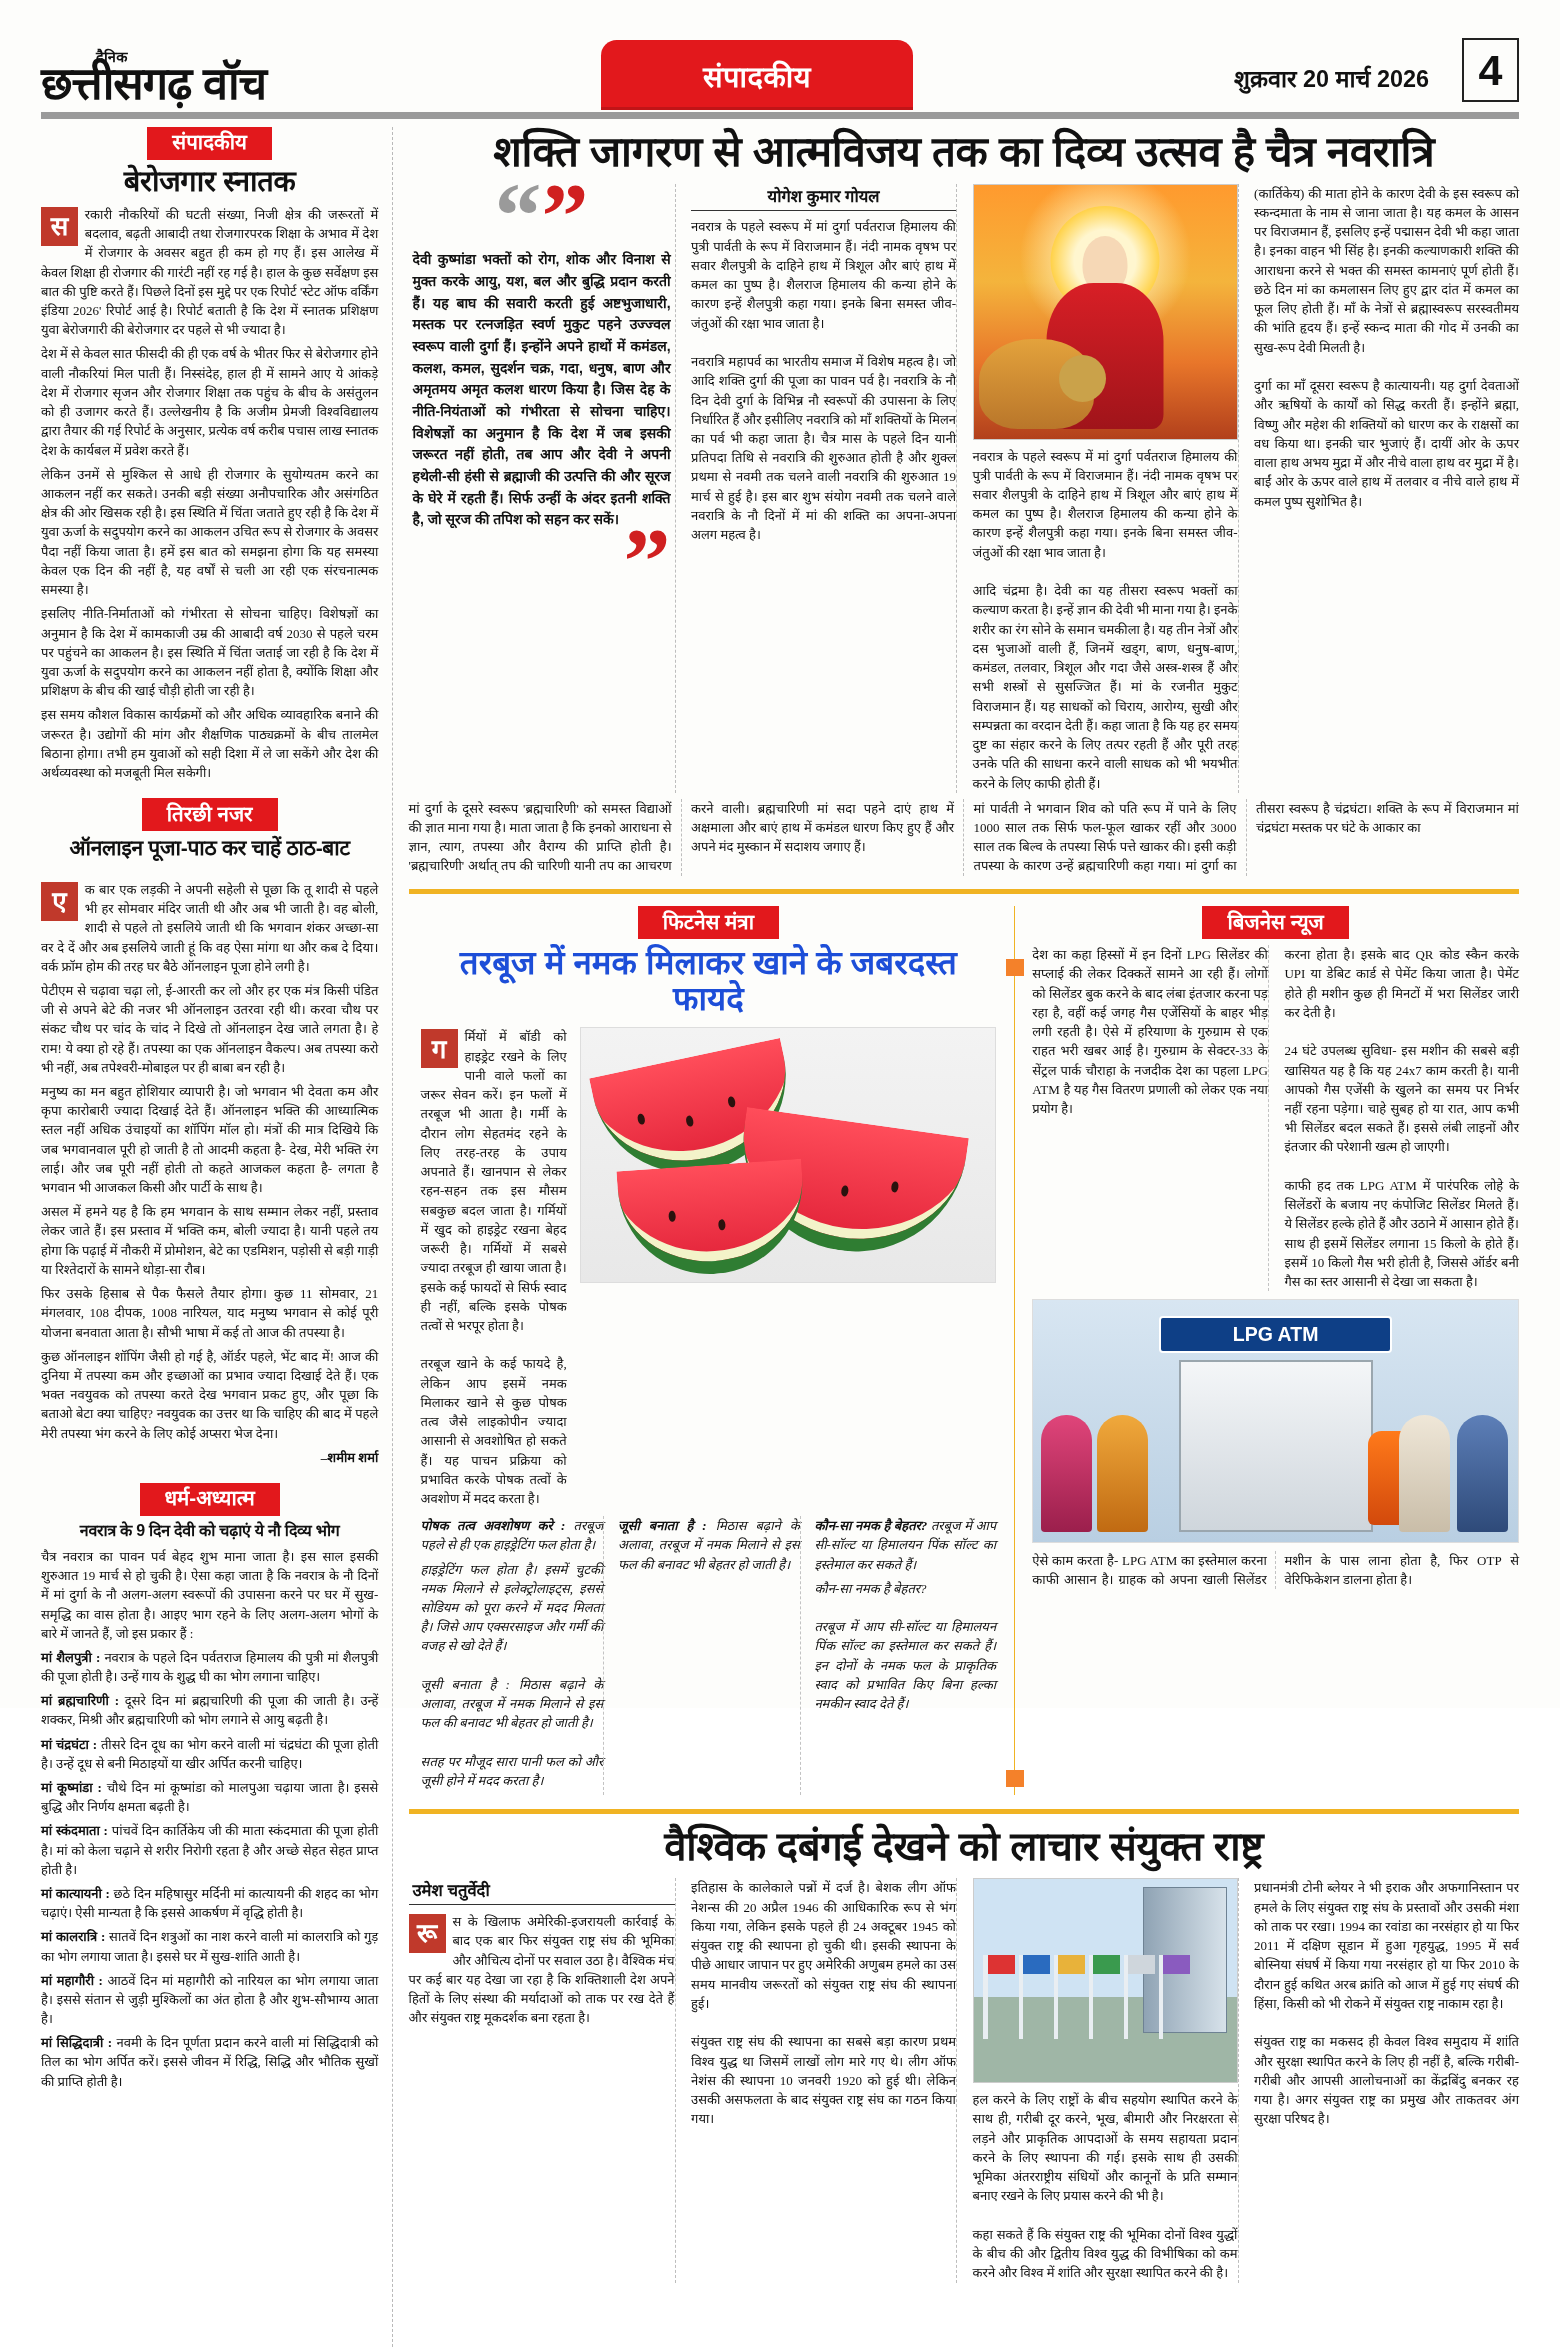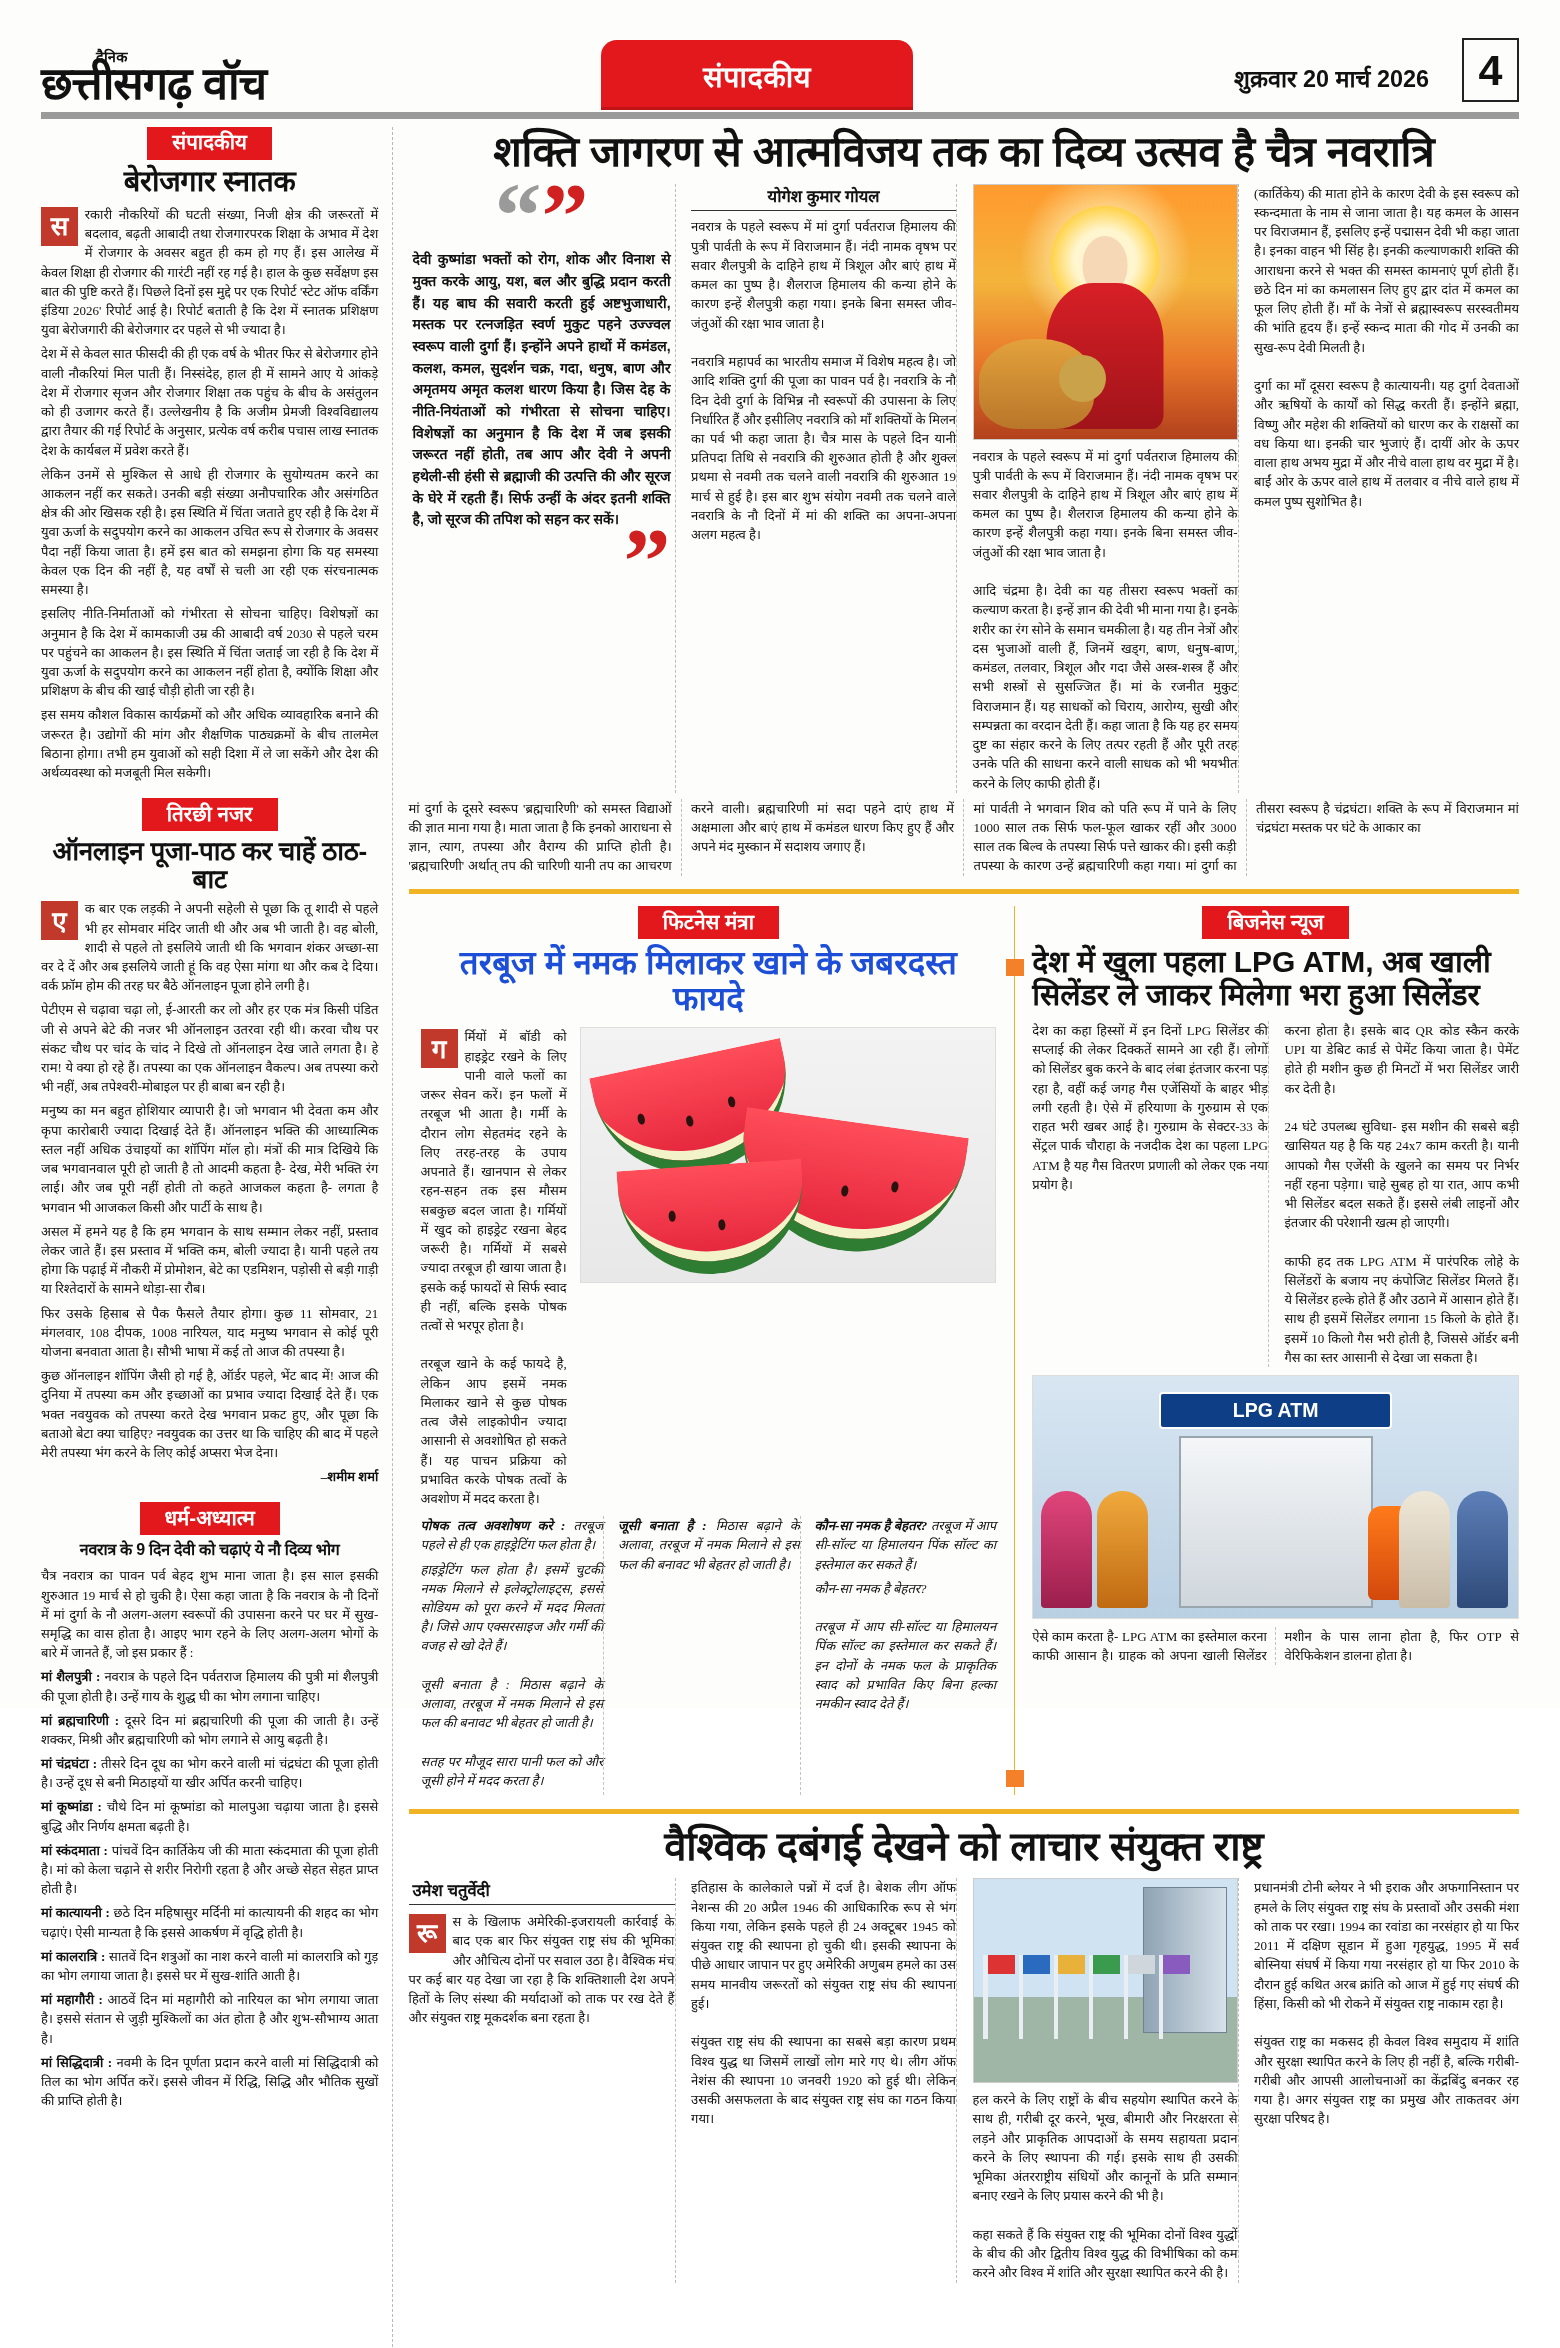--- a/index.html
+++ b/index.html
@@ -303,21 +303,21 @@
           <p>रकारी नौकरियों की घटती संख्या, निजी क्षेत्र की जरूरतों में बदलाव, बढ़ती आबादी तथा रोजगारपरक शिक्षा के अभाव में देश में रोजगार के अवसर बहुत ही कम हो गए हैं। इस आलेख में केवल शिक्षा ही रोजगार की गारंटी नहीं रह गई है। हाल के कुछ सर्वेक्षण इस बात की पुष्टि करते हैं। पिछले दिनों इस मुद्दे पर एक रिपोर्ट 'स्टेट ऑफ वर्किंग इंडिया 2026' रिपोर्ट आई है। रिपोर्ट बताती है कि देश में स्नातक प्रशिक्षण युवा बेरोजगारी की बेरोजगार दर पहले से भी ज्यादा है।</p>
           <p>देश में से केवल सात फीसदी की ही एक वर्ष के भीतर फिर से बेरोजगार होने वाली नौकरियां मिल पाती हैं। निस्संदेह, हाल ही में सामने आए ये आंकड़े देश में रोजगार सृजन और रोजगार शिक्षा तक पहुंच के बीच के असंतुलन को ही उजागर करते हैं। उल्लेखनीय है कि अजीम प्रेमजी विश्वविद्यालय द्वारा तैयार की गई रिपोर्ट के अनुसार, प्रत्येक वर्ष करीब पचास लाख स्नातक देश के कार्यबल में प्रवेश करते हैं।</p>
           <p>लेकिन उनमें से मुश्किल से आधे ही रोजगार के सुयोग्यतम करने का आकलन नहीं कर सकते। उनकी बड़ी संख्या अनौपचारिक और असंगठित क्षेत्र की ओर खिसक रही है। इस स्थिति में चिंता जताते हुए रही है कि देश में युवा ऊर्जा के सदुपयोग करने का आकलन उचित रूप से रोजगार के अवसर पैदा नहीं किया जाता है। हमें इस बात को समझना होगा कि यह समस्या केवल एक दिन की नहीं है, यह वर्षों से चली आ रही एक संरचनात्मक समस्या है।</p>
           <p>इसलिए नीति-निर्माताओं को गंभीरता से सोचना चाहिए। विशेषज्ञों का अनुमान है कि देश में कामकाजी उम्र की आबादी वर्ष 2030 से पहले चरम पर पहुंचने का आकलन है। इस स्थिति में चिंता जताई जा रही है कि देश में युवा ऊर्जा के सदुपयोग करने का आकलन नहीं होता है, क्योंकि शिक्षा और प्रशिक्षण के बीच की खाई चौड़ी होती जा रही है।</p>
           <p>इस समय कौशल विकास कार्यक्रमों को और अधिक व्यावहारिक बनाने की जरूरत है। उद्योगों की मांग और शैक्षणिक पाठ्यक्रमों के बीच तालमेल बिठाना होगा। तभी हम युवाओं को सही दिशा में ले जा सकेंगे और देश की अर्थव्यवस्था को मजबूती मिल सकेगी।</p>
         </div>
       </div>
 
       <div style="margin-top:15.6px;">
         <div class="chip-row"><span class="chip">तिरछी नजर</span></div>
-        <div class="hl-xl" style="font-size:26px;margin-bottom:6px;">ऑनलाइन पूजा-पाठ कर चाहें ठाठ-बाट</div>
+        <div class="hl-xl" style="font-size:21px;margin-bottom:20px;">ऑनलाइन पूजा-पाठ कर चाहें ठाठ-बाट</div>
         <div class="txt">
           <div class="dropcap">ए</div>
           <p>क बार एक लड़की ने अपनी सहेली से पूछा कि तू शादी से पहले भी हर सोमवार मंदिर जाती थी और अब भी जाती है। वह बोली, शादी से पहले तो इसलिये जाती थी कि भगवान शंकर अच्छा-सा वर दे दें और अब इसलिये जाती हूं कि वह ऐसा मांगा था और कब दे दिया। वर्क फ्रॉम होम की तरह घर बैठे ऑनलाइन पूजा होने लगी है।</p>
           <p>पेटीएम से चढ़ावा चढ़ा लो, ई-आरती कर लो और हर एक मंत्र किसी पंडित जी से अपने बेटे की नजर भी ऑनलाइन उतरवा रही थी। करवा चौथ पर संकट चौथ पर चांद के चांद ने दिखे तो ऑनलाइन देख जाते लगता है। हे राम! ये क्या हो रहे हैं। तपस्या का एक ऑनलाइन वैकल्प। अब तपस्या करो भी नहीं, अब तपेश्वरी-मोबाइल पर ही बाबा बन रही है।</p>
           <p>मनुष्य का मन बहुत होशियार व्यापारी है। जो भगवान भी देवता कम और कृपा कारोबारी ज्यादा दिखाई देते हैं। ऑनलाइन भक्ति की आध्यात्मिक स्तल नहीं अधिक उंचाइयों का शॉपिंग मॉल हो। मंत्रों की मात्र दिखिये कि जब भगवानवाल पूरी हो जाती है तो आदमी कहता है- देख, मेरी भक्ति रंग लाई। और जब पूरी नहीं होती तो कहते आजकल कहता है- लगता है भगवान भी आजकल किसी और पार्टी के साथ है।</p>
           <p>असल में हमने यह है कि हम भगवान के साथ सम्मान लेकर नहीं, प्रस्ताव लेकर जाते हैं। इस प्रस्ताव में भक्ति कम, बोली ज्यादा है। यानी पहले तय होगा कि पढ़ाई में नौकरी में प्रोमोशन, बेटे का एडमिशन, पड़ोसी से बड़ी गाड़ी या रिश्तेदारों के सामने थोड़ा-सा रौब।</p>
           <p>फिर उसके हिसाब से पैक फैसले तैयार होगा। कुछ 11 सोमवार, 21 मंगलवार, 108 दीपक, 1008 नारियल, याद मनुष्य भगवान से कोई पूरी योजना बनवाता आता है। सौभी भाषा में कई तो आज की तपस्या है।</p>
           <p>कुछ ऑनलाइन शॉपिंग जैसी हो गई है, ऑर्डर पहले, भेंट बाद में! आज की दुनिया में तपस्या कम और इच्छाओं का प्रभाव ज्यादा दिखाई देते हैं। एक भक्त नवयुवक को तपस्या करते देख भगवान प्रकट हुए, और पूछा कि बताओ बेटा क्या चाहिए? नवयुवक का उत्तर था कि चाहिए की बाद में पहले मेरी तपस्या भंग करने के लिए कोई अप्सरा भेज देना।</p>
           <div class="sig">–शमीम शर्मा</div>
         </div>
@@ -439,21 +439,20 @@
 
 तरबूज में आप सी-सॉल्ट या हिमालयन पिंक सॉल्ट का इस्तेमाल कर सकते हैं। इन दोनों के नमक फल के प्राकृतिक स्वाद को प्रभावित किए बिना हल्का नमकीन स्वाद देते हैं।</p>
             </div>
           </div>
         </div>
 
         <div class="feat-biz">
           <div class="biz-tab-top"></div>
           <div class="biz-tab-bot"></div>
           <div class="chip-row"><span class="chip">बिजनेस न्यूज</span></div>
-          <div class="feat-head dark">देश में खुला पहला LPG ATM, अब खाली सिलेंडर ले जाकर मिलेगा भरा हुआ सिलेंडर</div>
 
           <div class="feat-cols-2" style="margin-bottom:7.8px;">
             <div class="txt" style="white-space:pre-line;">देश का कहा हिस्सों में इन दिनों LPG सिलेंडर की सप्लाई की लेकर दिक्कतें सामने आ रही हैं। लोगों को सिलेंडर बुक करने के बाद लंबा इंतजार करना पड़ रहा है, वहीं कई जगह गैस एजेंसियों के बाहर भीड़ लगी रहती है। ऐसे में हरियाणा के गुरुग्राम से एक राहत भरी खबर आई है। गुरुग्राम के सेक्टर-33 के सेंट्रल पार्क चौराहा के नजदीक देश का पहला LPG ATM है यह गैस वितरण प्रणाली को लेकर एक नया प्रयोग है।</div>
             <div class="txt" style="white-space:pre-line;">करना होता है। इसके बाद QR कोड स्कैन करके UPI या डेबिट कार्ड से पेमेंट किया जाता है। पेमेंट होते ही मशीन कुछ ही मिनटों में भरा सिलेंडर जारी कर देती है।
 
 24 घंटे उपलब्ध सुविधा- इस मशीन की सबसे बड़ी खासियत यह है कि यह 24x7 काम करती है। यानी आपको गैस एजेंसी के खुलने का समय पर निर्भर नहीं रहना पड़ेगा। चाहे सुबह हो या रात, आप कभी भी सिलेंडर बदल सकते हैं। इससे लंबी लाइनों और इंतजार की परेशानी खत्म हो जाएगी।
 
 काफी हद तक LPG ATM में पारंपरिक लोहे के सिलेंडरों के बजाय नए कंपोजिट सिलेंडर मिलते हैं। ये सिलेंडर हल्के होते हैं और उठाने में आसान होते हैं। साथ ही इसमें सिलेंडर लगाना 15 किलो के होते हैं। इसमें 10 किलो गैस भरी होती है, जिससे ऑर्डर बनी गैस का स्तर आसानी से देखा जा सकता है।</div>
           </div>
 

